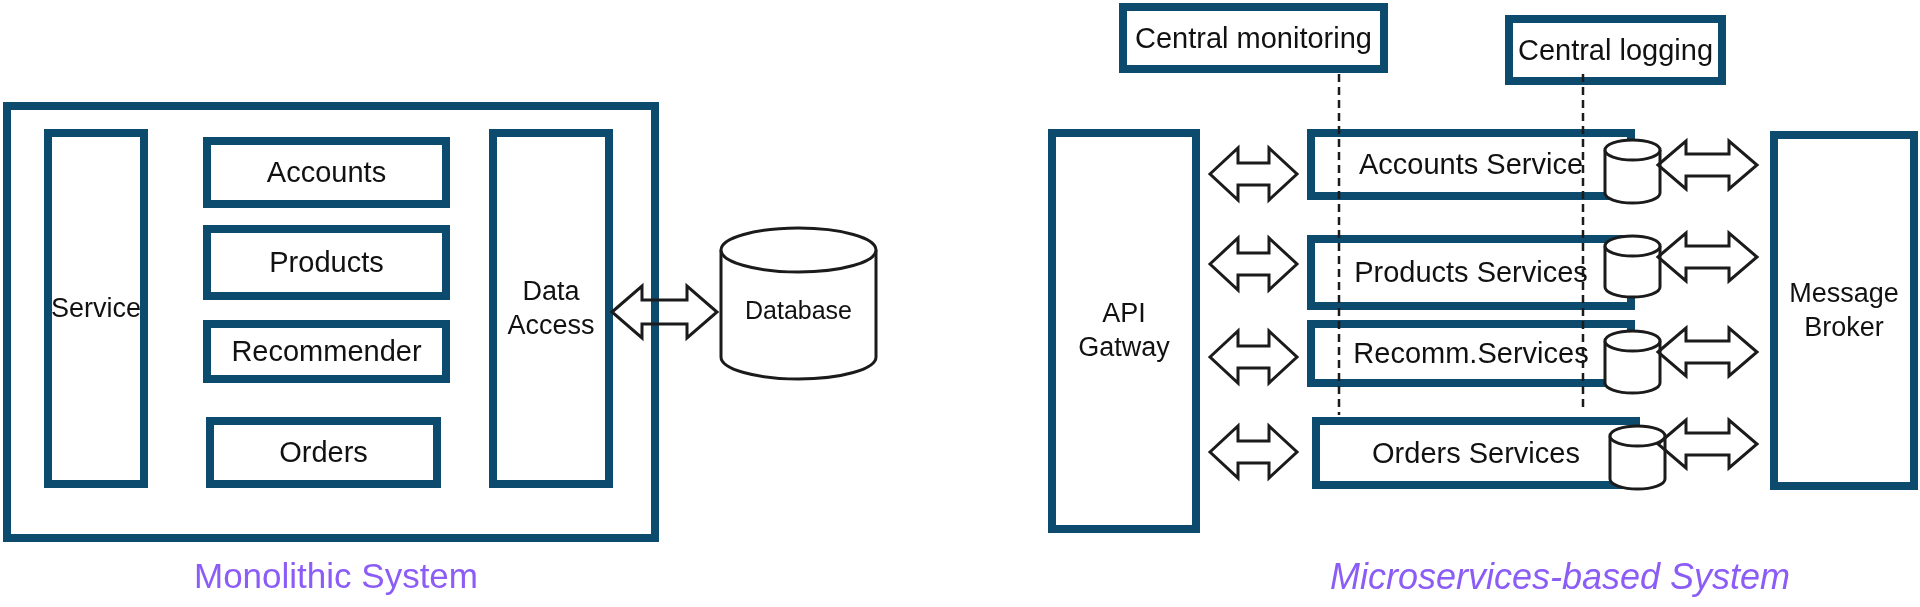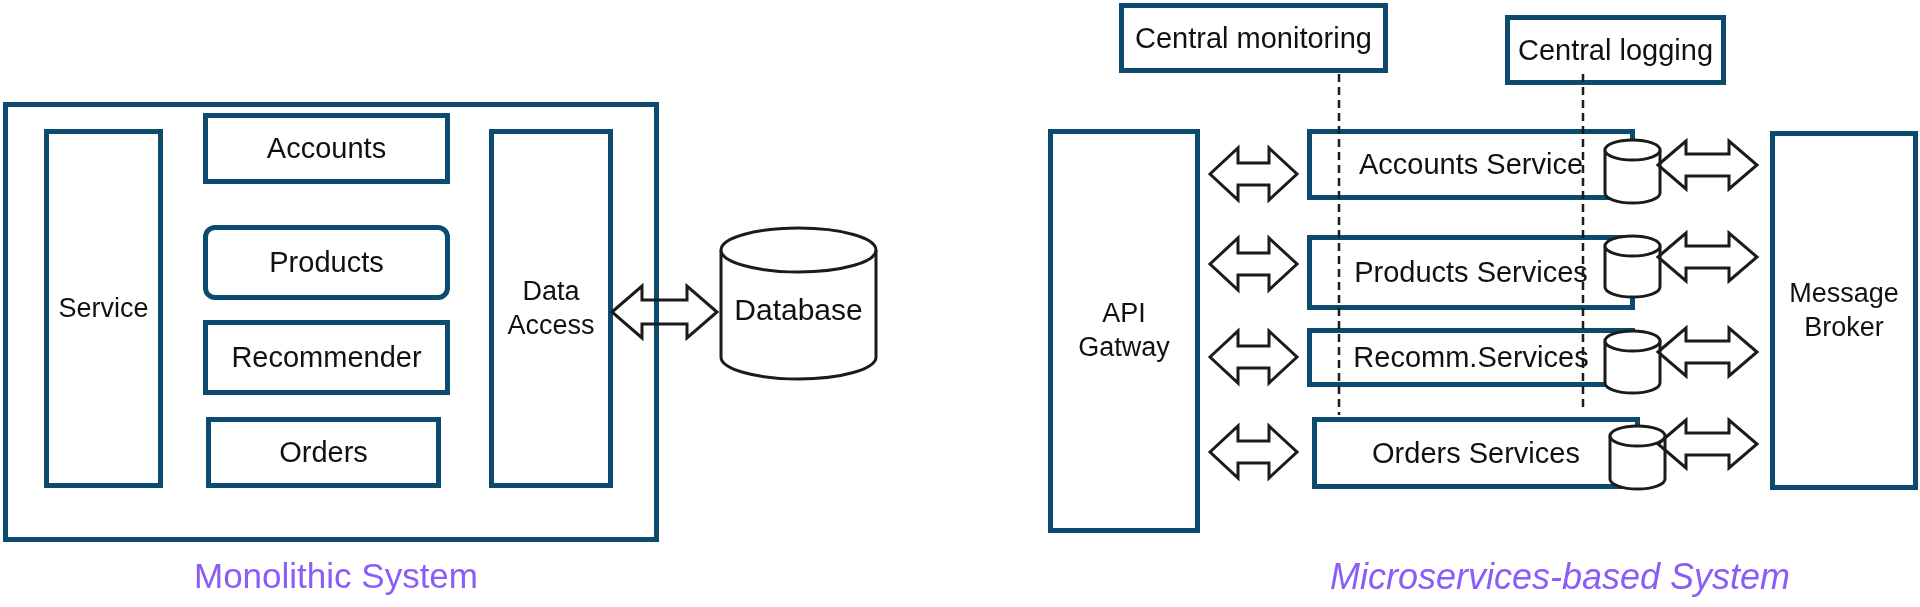--- a/index.html
+++ b/index.html
@@ -1,55 +1,55 @@
 <!DOCTYPE html>
 <html><head>
 <meta charset="utf-8">
 <style>
   html,body{margin:0;padding:0;background:#ffffff;}
   .stage{
     position:relative;width:1920px;height:607px;background:#ffffff;overflow:hidden;
     font-family:"Liberation Sans","DejaVu Sans",sans-serif;color:#111111;
   }
   .box{
-    position:absolute;box-sizing:border-box;border:5px solid #0c4a6e;background:transparent;
+    position:absolute;box-sizing:border-box;border:8px solid #0c4a6e;background:transparent;
     display:flex;align-items:center;justify-content:center;text-align:center;
   }
   .lbl{font-size:29px;line-height:1.25;color:#111111;}
   .lbl.small{font-size:27px;}
   .overlay{position:absolute;left:0;top:0;width:1920px;height:607px;pointer-events:none;}
   .floatlbl{
     position:absolute;display:flex;align-items:center;justify-content:center;text-align:center;
-    z-index:5;font-size:30px;color:#111111;
+    z-index:5;font-size:25px;color:#111111;
   }
   .caption{
     position:absolute;text-align:center;font-size:35px;color:#8b5cf6;z-index:5;
   }
   svg .ln{stroke:#1b1b1b;stroke-width:3;fill:none;}
   svg .cyl{stroke:#1b1b1b;stroke-width:3;fill:#ffffff;}
   svg .dash{stroke:#1b1b1b;stroke-width:2.5;fill:none;stroke-dasharray:8 5;}
 </style>
 </head>
 <body>
 
 <div class="stage">
 
   <div class="box" style="left:3px;top:102px;width:656px;height:440px;"></div>
 
-  <div class="box" style="left:44px;top:129px;width:119px;height:359px;">
+  <div class="box" style="left:44px;top:129px;width:104px;height:359px;">
     <span class="lbl small">Service</span>
   </div>
 
-  <div class="box" style="left:203px;top:113px;width:247px;height:71px;">
+  <div class="box" style="left:203px;top:137px;width:247px;height:71px;">
     <span class="lbl">Accounts</span>
   </div>
-  <div class="box" style="left:203px;top:225px;width:247px;height:75px;border-radius:12px;">
+  <div class="box" style="left:203px;top:225px;width:247px;height:75px;">
     <span class="lbl">Products</span>
   </div>
-  <div class="box" style="left:203px;top:320px;width:247px;height:75px;">
+  <div class="box" style="left:203px;top:320px;width:247px;height:63px;">
     <span class="lbl">Recommender</span>
   </div>
   <div class="box" style="left:206px;top:417px;width:235px;height:71px;">
     <span class="lbl">Orders</span>
   </div>
 
   <div class="box" style="left:489px;top:129px;width:124px;height:359px;">
     <span class="lbl small" style="max-width:90px;">Data Access</span>
   </div>
 
@@ -67,21 +67,21 @@
   <div class="box" style="left:1048px;top:129px;width:152px;height:404px;">
     <span class="lbl small" style="max-width:100px;">API Gatway</span>
   </div>
 
   <div class="box" style="left:1307px;top:129px;width:328px;height:71px;">
     <span class="lbl">Accounts Service</span>
   </div>
   <div class="box" style="left:1307px;top:225px;width:328px;height:75px;margin-top:10px;">
     <span class="lbl">Products Services</span>
   </div>
-  <div class="box" style="left:1307px;top:328px;width:328px;height:59px;">
+  <div class="box" style="left:1307px;top:320px;width:328px;height:67px;">
     <span class="lbl">Recomm.Services</span>
   </div>
   <div class="box" style="left:1770px;top:131px;width:148px;height:359px;">
     <span class="lbl small" style="max-width:110px;">Message Broker</span>
   </div>
 
   <div class="box" style="left:1312px;top:417px;width:328px;height:72px;">
     <span class="lbl">Orders Services</span>
   </div>
 

